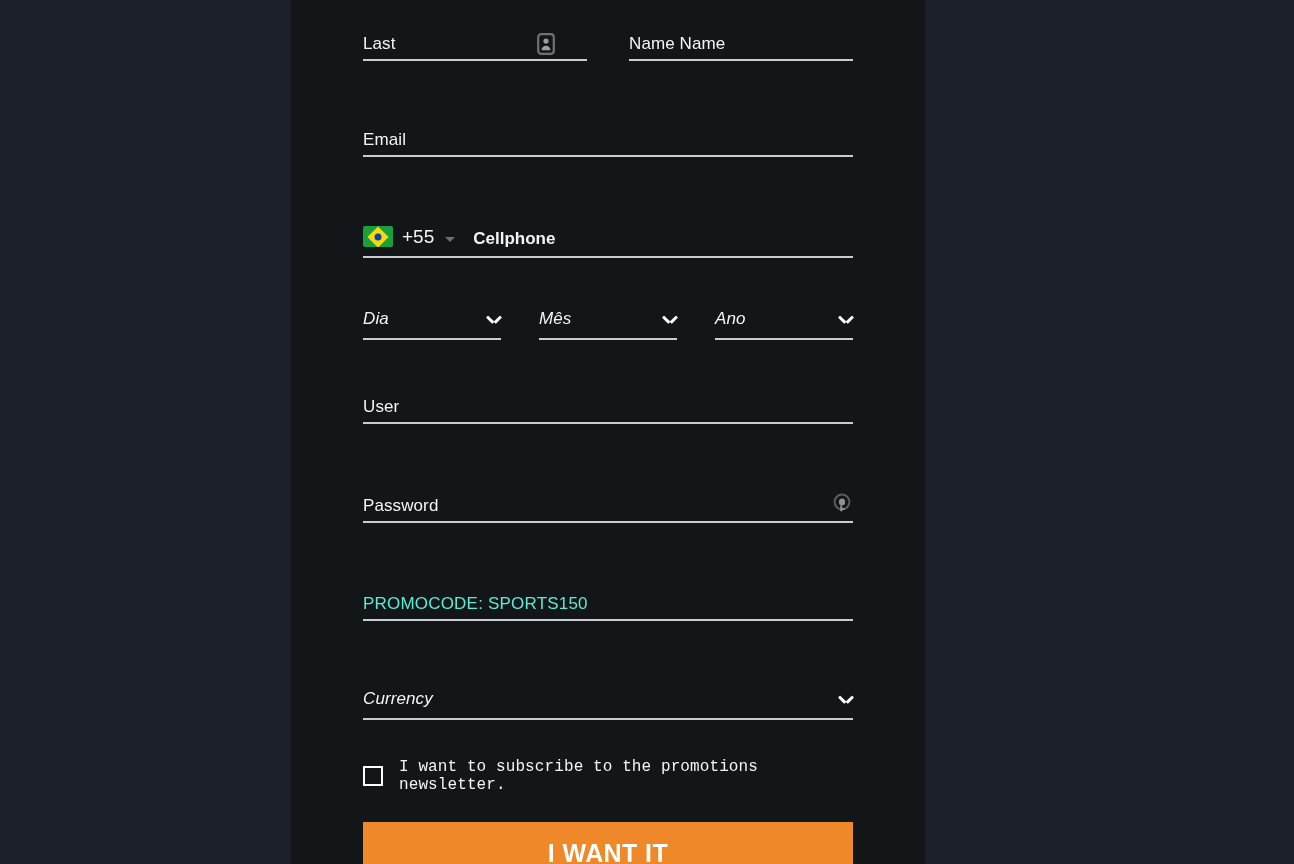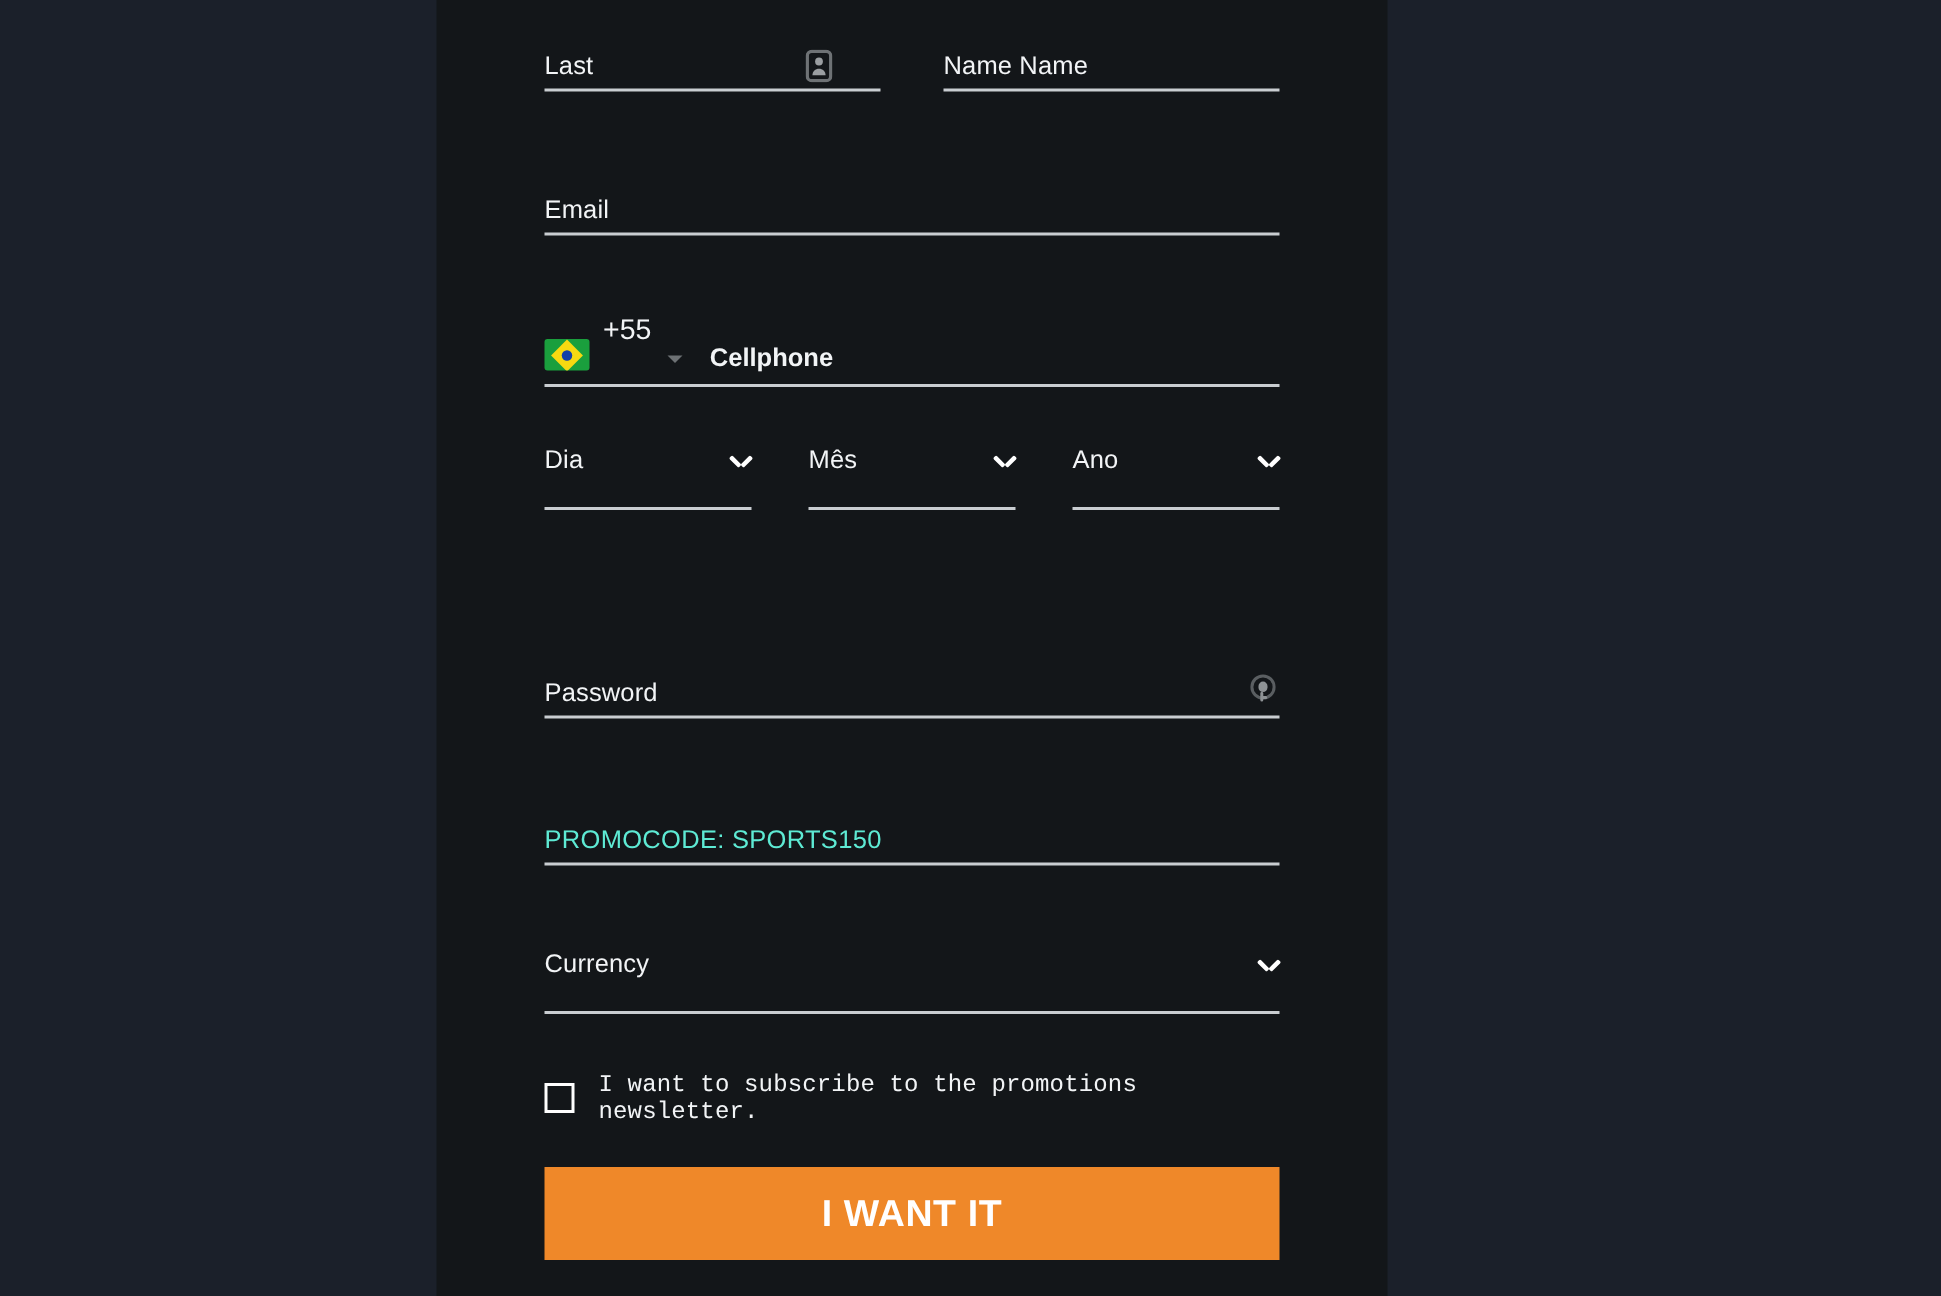--- a/index.html
+++ b/index.html
@@ -100,21 +100,22 @@
   }
 
   
   .select-field {
     position: relative;
     height: 44px;
     display: flex;
     align-items: flex-end;
     justify-content: space-between;
     border-bottom: 2px solid #c9cdd1;
-    padding-bottom: 23px;
+    padding-bottom: 11px;
+    font-style: italic;
   }
 
   .chevron {
     width: 14px;
     height: 9px;
     position: relative;
     margin-bottom: 3px;
   }
   .chevron::before,
   .chevron::after {
@@ -167,21 +168,21 @@
     height: 7px;
     border-radius: 50%;
     background: #123fa8;
     transform: translate(-50%,-50%);
   }
 
   .dial-code {
     font-size: 19px;
     color: #f2f4f6;
     line-height: 1;
-    margin-bottom: 18px;
+    margin-bottom: 2px;
   }
 
   .caret-sm {
     width: 0; height: 0;
     border-left: 5px solid transparent;
     border-right: 5px solid transparent;
     border-top: 5px solid #6d7174;
     margin: 0 0 6px 11px;
   }
 
@@ -301,20 +302,23 @@
 
       <div class="select-field">
         <span class="field-label">Ano</span>
         <span class="chevron"></span>
       </div>
 
     </div>
 
     <div class="gap-date"></div>
 
+    <div class="field">
+      <span class="field-label">User</span>
+    </div>
 
     <div class="gap-user"></div>
 
     <div class="field">
       <span class="field-label">Password</span>
       <span class="field-icon">
         <svg width="22" height="22" viewBox="0 0 22 22">
           <circle cx="11" cy="10" r="7.4" fill="none" stroke="#5a5e61" stroke-width="2"></circle>
           <rect x="8" y="6.4" width="6" height="7" rx="3" fill="#8e9295"></rect>
           <path d="M10.2 14.2v4.4M10.2 17h2.6" stroke="#8e9295" stroke-width="2" fill="none" stroke-linecap="round"></path>

